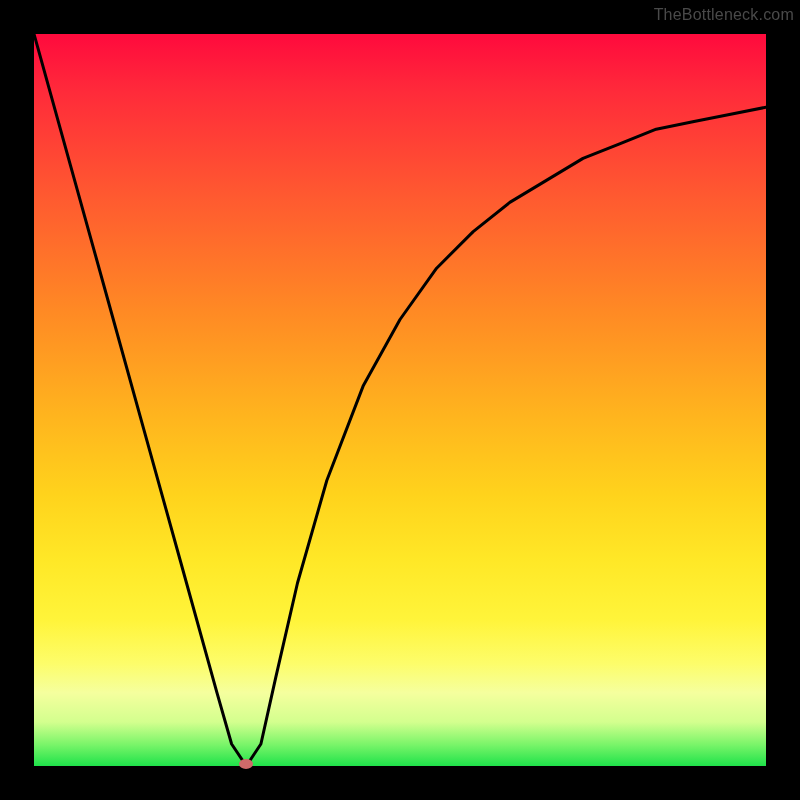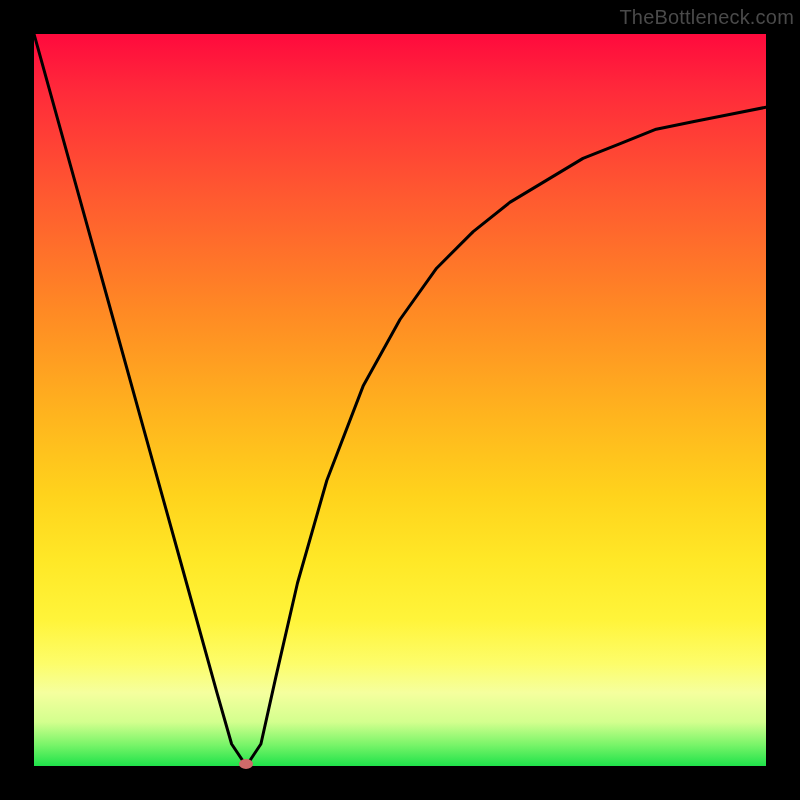--- a/index.html
+++ b/index.html
@@ -39,21 +39,21 @@
       #d3ff8e 94%,
       #7cf56a 97%,
       #1fe24a 100%
     );
   }
   .watermark {
     position: absolute;
     top: 6px;
     right: 6px;
     color: #4a4a4a;
-    font-size: 20px;
+    font-size: 16px;
     font-weight: 500;
     letter-spacing: 0.2px;
     user-select: none;
   }
   svg.curve {
     position: absolute;
     left: 0;
     top: 0;
   }
   .marker {

